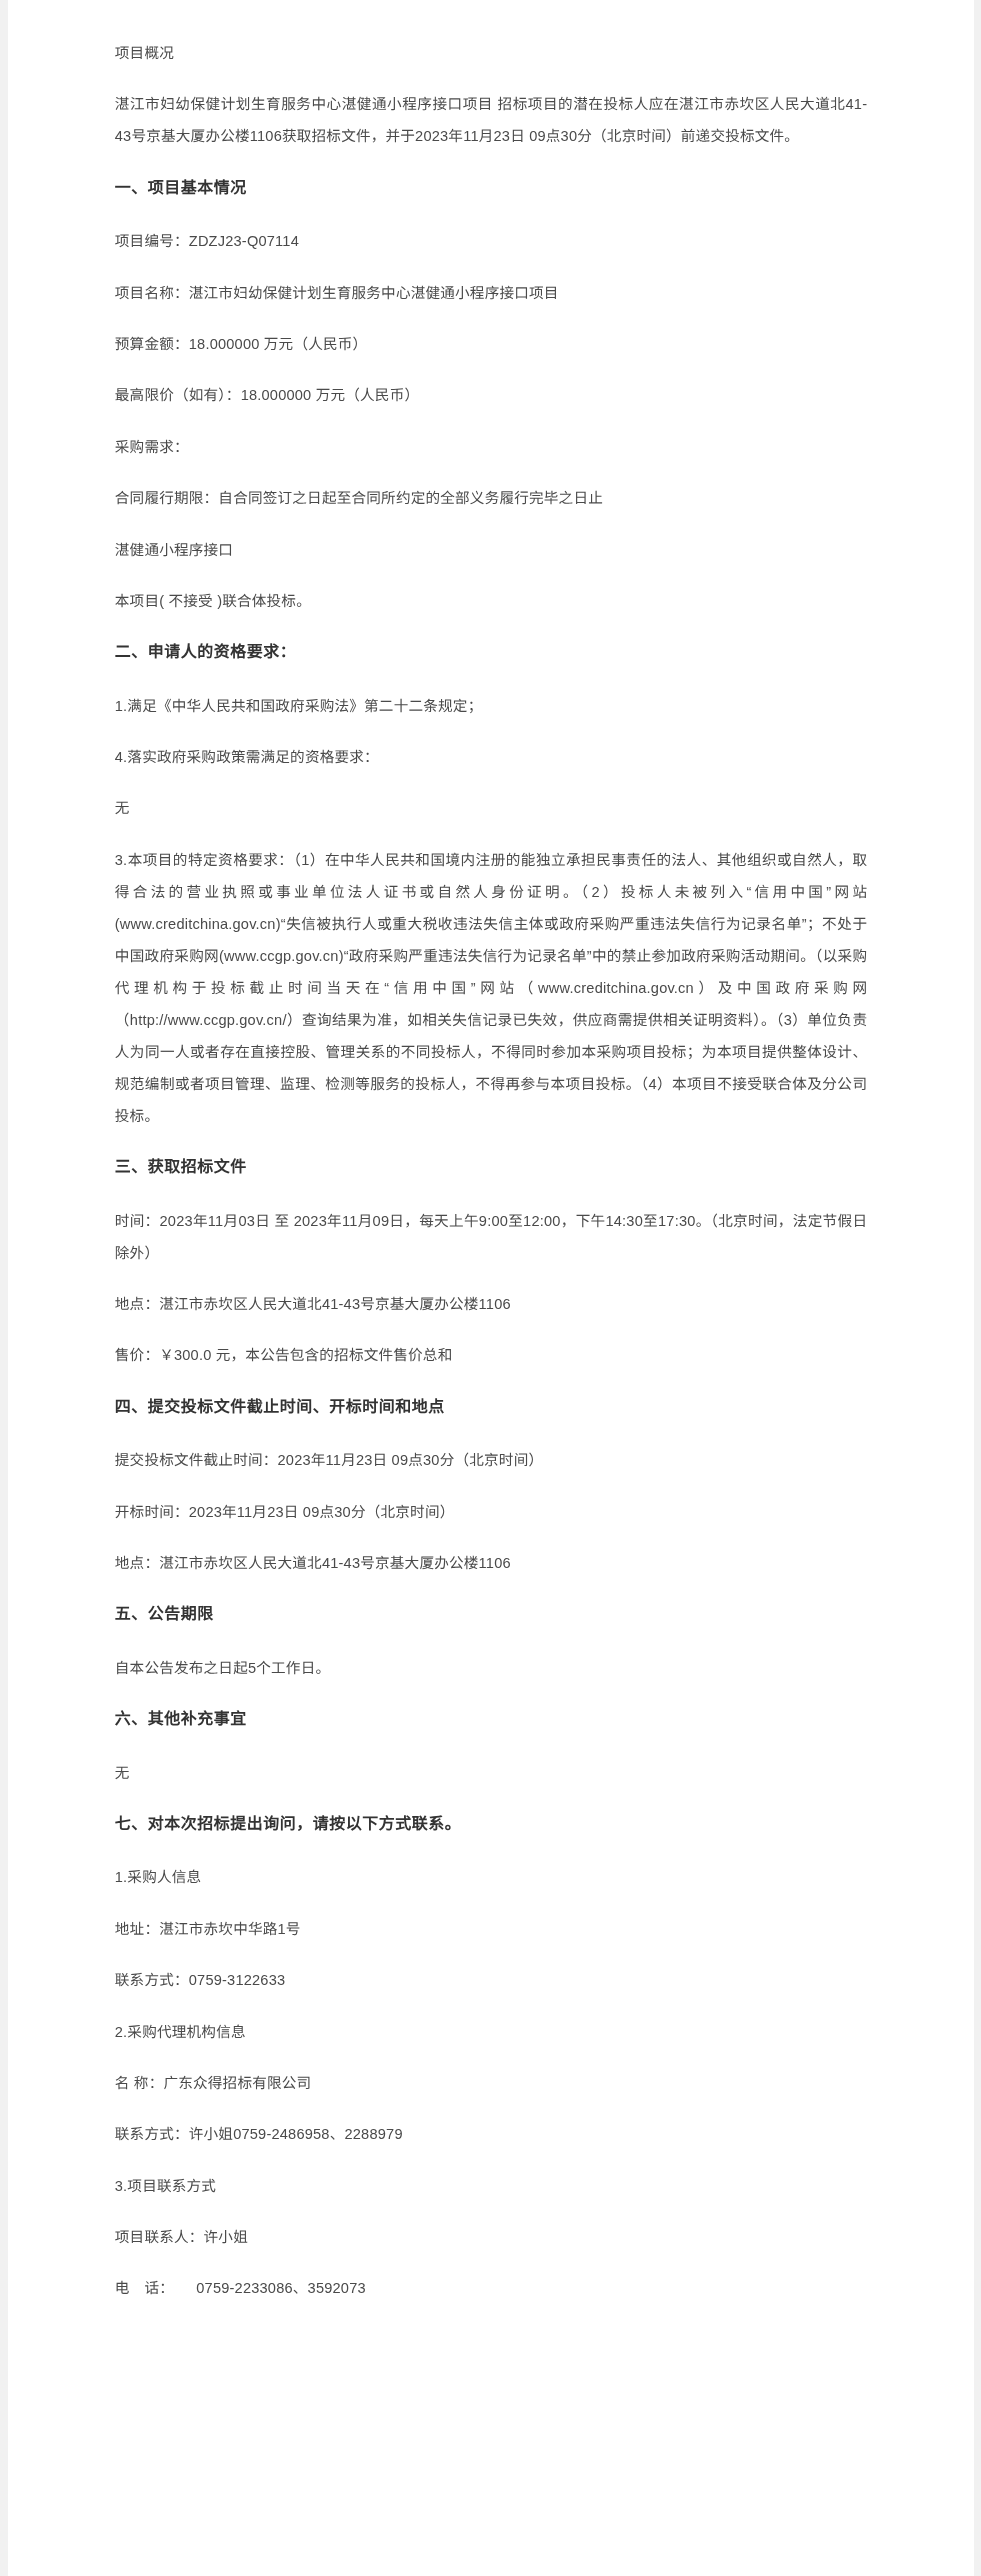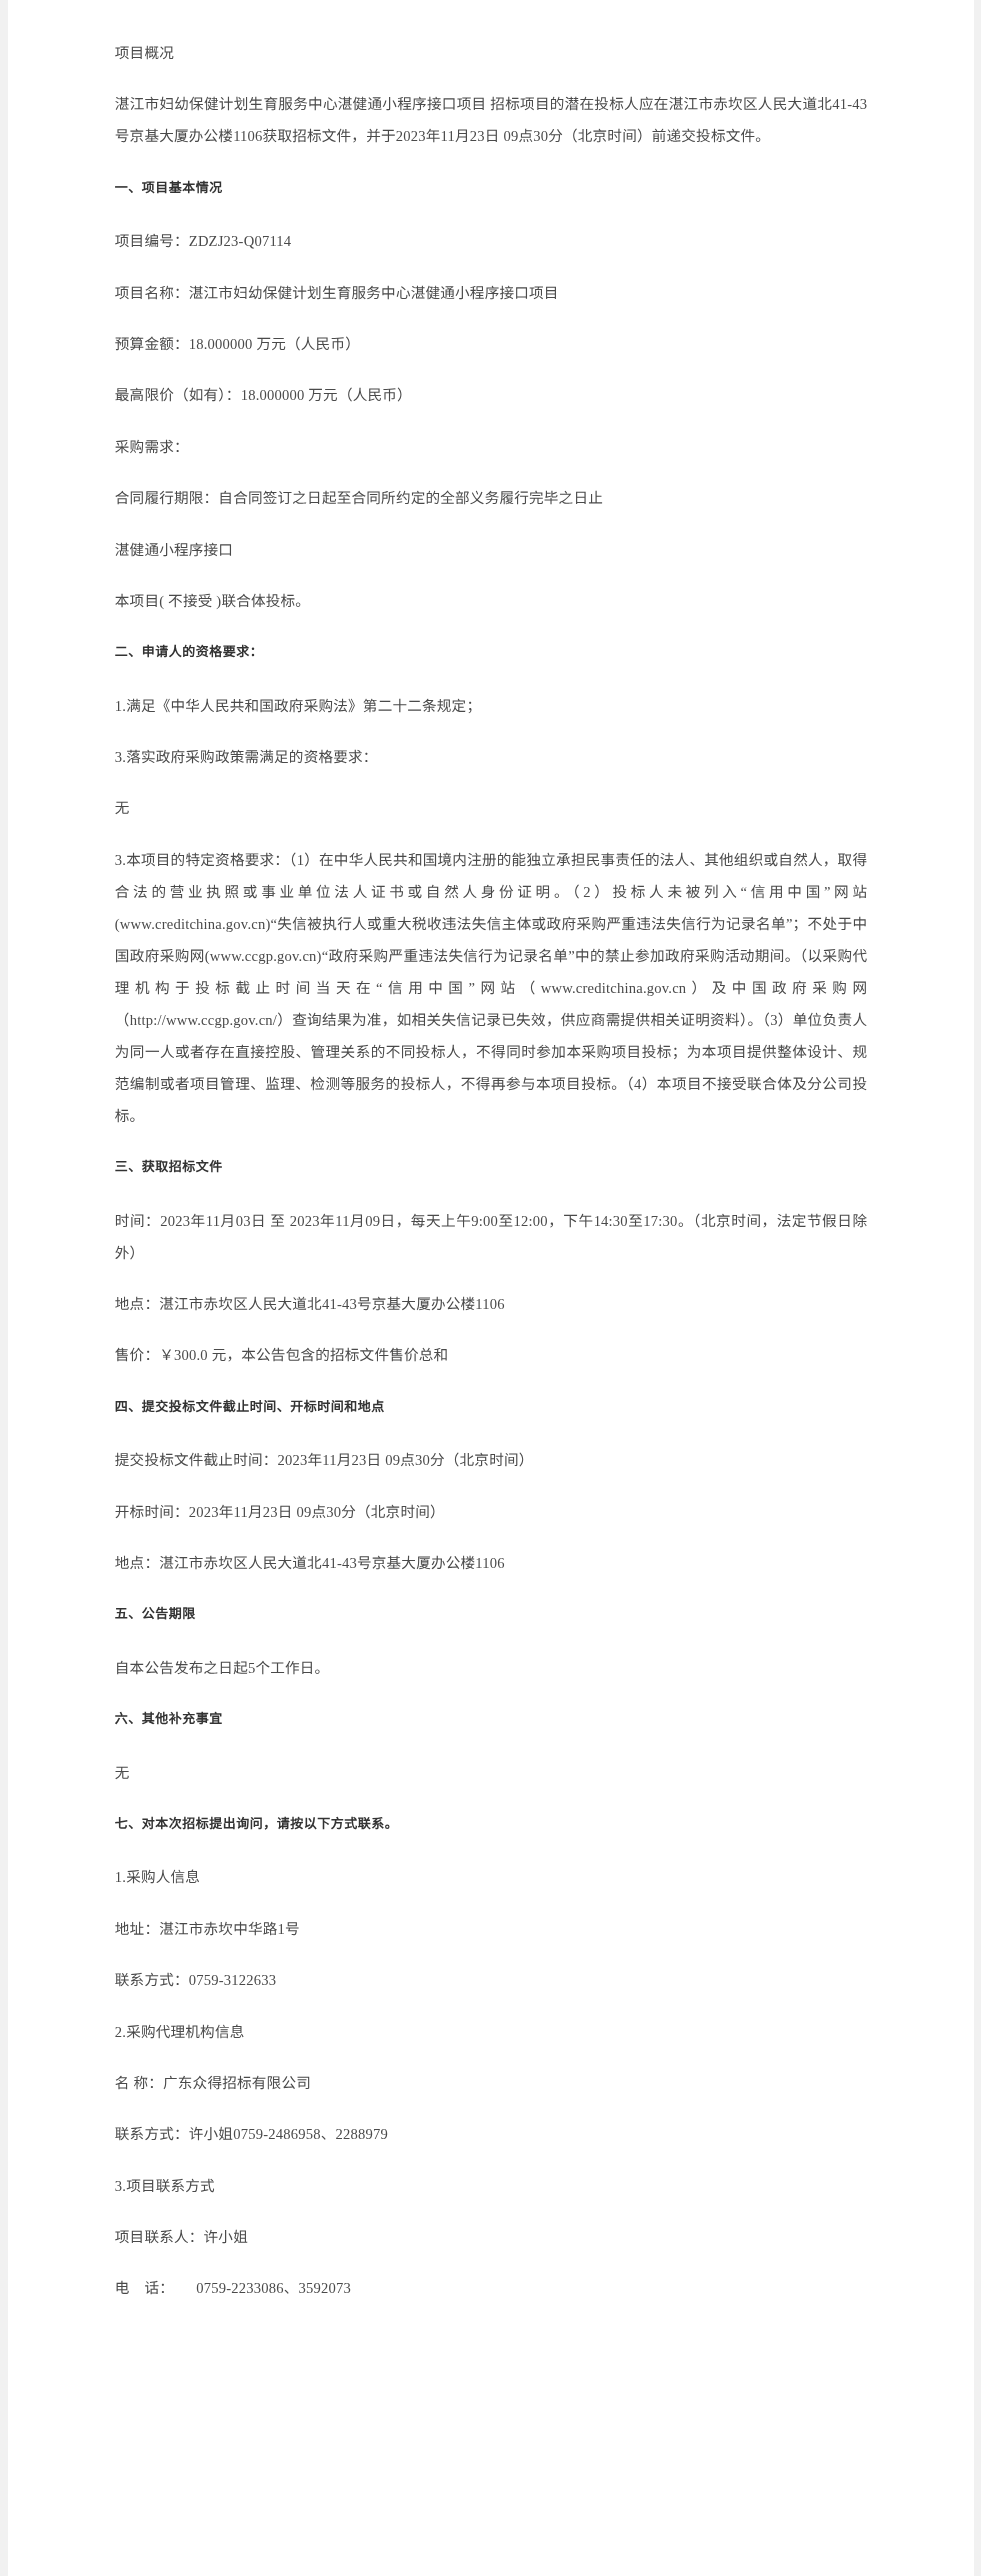--- a/index.html
+++ b/index.html
@@ -22,24 +22,23 @@
     box-sizing: border-box;
     padding: 37px 107px 78px 107px;
   }
   .doc p.body-para {
     font-size: 14.6px;
     line-height: 32px;
     color: #4a4a4a;
     margin: 0 0 19.4px 0;
     text-align: justify;
     letter-spacing: 0.2px;
-    font-family: Liberation Serif, serif;
   }
   .doc h2.section-heading {
-    font-size: 13px;
+    font-size: 16px;
     line-height: 32px;
     color: #333333;
     font-weight: bold;
     margin: 1.9px 0 21.4px 0;
     letter-spacing: 0.5px;
   }
 </style>
 </head>
 <body>
 
@@ -52,21 +51,21 @@
         <p class="body-para">项目编号：ZDZJ23-Q07114</p>
         <p class="body-para">项目名称：湛江市妇幼保健计划生育服务中心湛健通小程序接口项目</p>
         <p class="body-para">预算金额：18.000000 万元（人民币）</p>
         <p class="body-para">最高限价（如有）：18.000000 万元（人民币）</p>
         <p class="body-para">采购需求：</p>
         <p class="body-para">合同履行期限：自合同签订之日起至合同所约定的全部义务履行完毕之日止</p>
         <p class="body-para">湛健通小程序接口</p>
         <p class="body-para">本项目( 不接受 )联合体投标。</p>
         <h2 class="section-heading">二、申请人的资格要求：</h2>
         <p class="body-para">1.满足《中华人民共和国政府采购法》第二十二条规定；</p>
-        <p class="body-para">3.落实政府采购政策需满足的资格要求：</p>
+        <p class="body-para">4.落实政府采购政策需满足的资格要求：</p>
         <p class="body-para">无</p>
         <p class="body-para">3.本项目的特定资格要求：（1）在中华人民共和国境内注册的能独立承担民事责任的法人、其他组织或自然人，取得合法的营业执照或事业单位法人证书或自然人身份证明。（2）投标人未被列入“信用中国”网站(www.creditchina.gov.cn)“失信被执行人或重大税收违法失信主体或政府采购严重违法失信行为记录名单”；不处于中国政府采购网(www.ccgp.gov.cn)“政府采购严重违法失信行为记录名单”中的禁止参加政府采购活动期间。（以采购代理机构于投标截止时间当天在“信用中国”网站（www.creditchina.gov.cn）及中国政府采购网（http://www.ccgp.gov.cn/）查询结果为准，如相关失信记录已失效，供应商需提供相关证明资料）。（3）单位负责人为同一人或者存在直接控股、管理关系的不同投标人，不得同时参加本采购项目投标；为本项目提供整体设计、规范编制或者项目管理、监理、检测等服务的投标人，不得再参与本项目投标。（4）本项目不接受联合体及分公司投标。</p>
         <h2 class="section-heading">三、获取招标文件</h2>
         <p class="body-para">时间：2023年11月03日 至 2023年11月09日，每天上午9:00至12:00，下午14:30至17:30。（北京时间，法定节假日除外）</p>
         <p class="body-para">地点：湛江市赤坎区人民大道北41-43号京基大厦办公楼1106</p>
         <p class="body-para">售价：￥300.0 元，本公告包含的招标文件售价总和</p>
         <h2 class="section-heading">四、提交投标文件截止时间、开标时间和地点</h2>
         <p class="body-para">提交投标文件截止时间：2023年11月23日 09点30分（北京时间）</p>
         <p class="body-para">开标时间：2023年11月23日 09点30分（北京时间）</p>
         <p class="body-para">地点：湛江市赤坎区人民大道北41-43号京基大厦办公楼1106</p>

